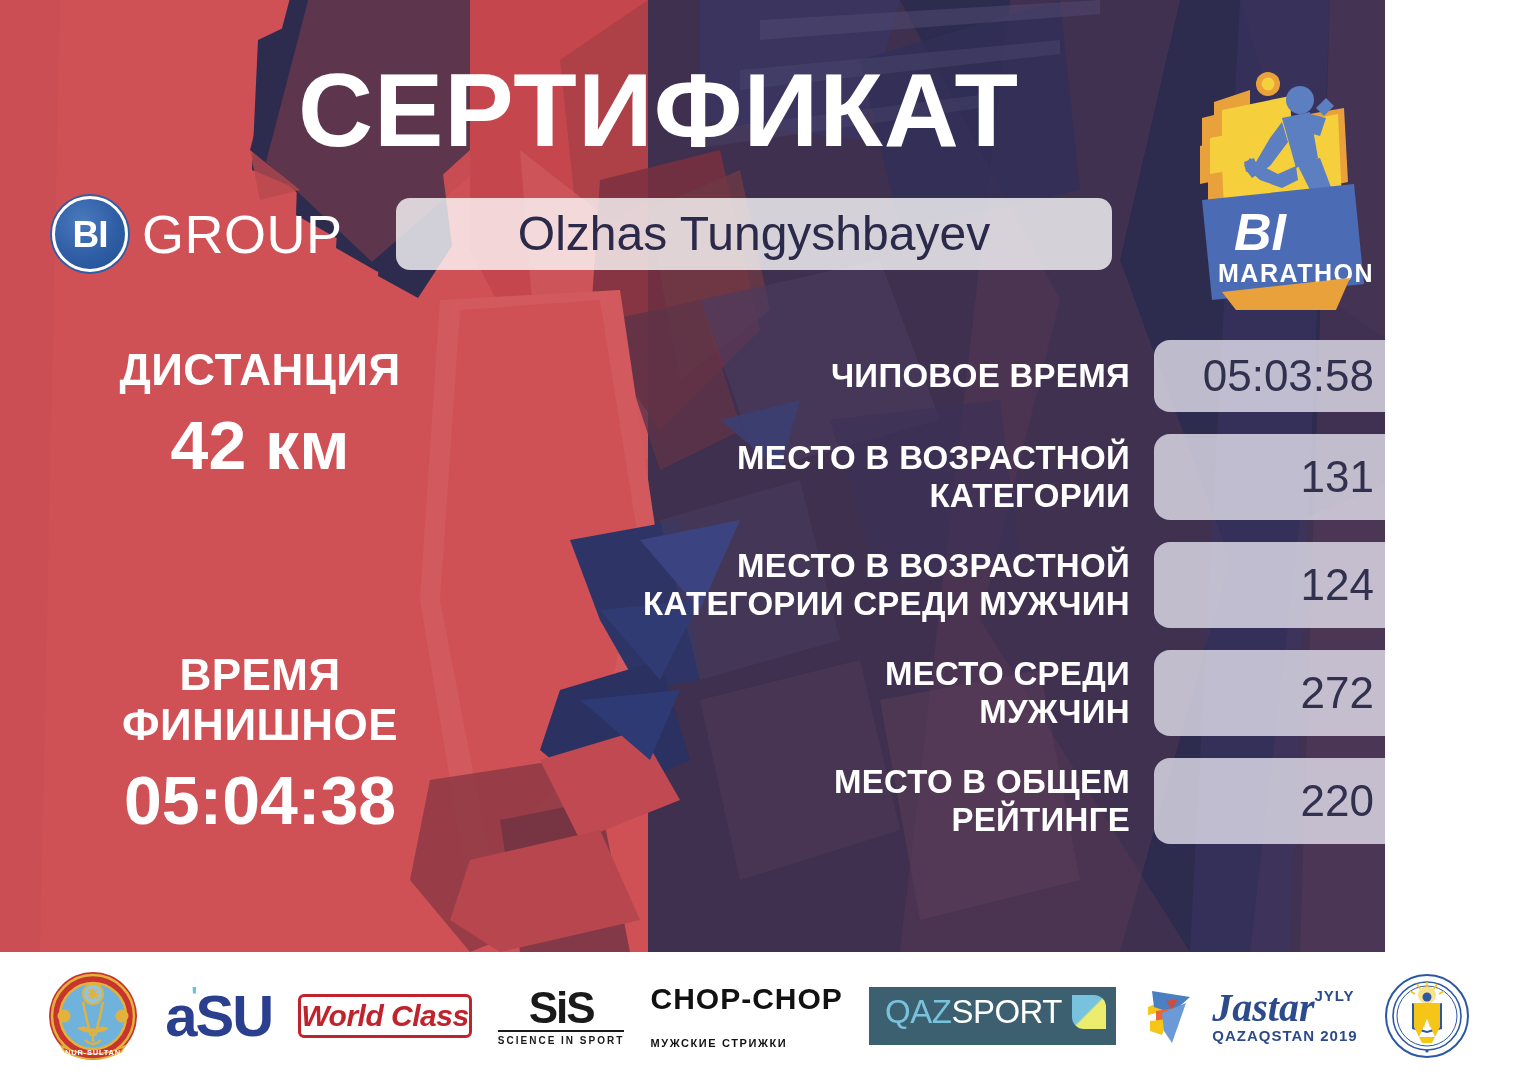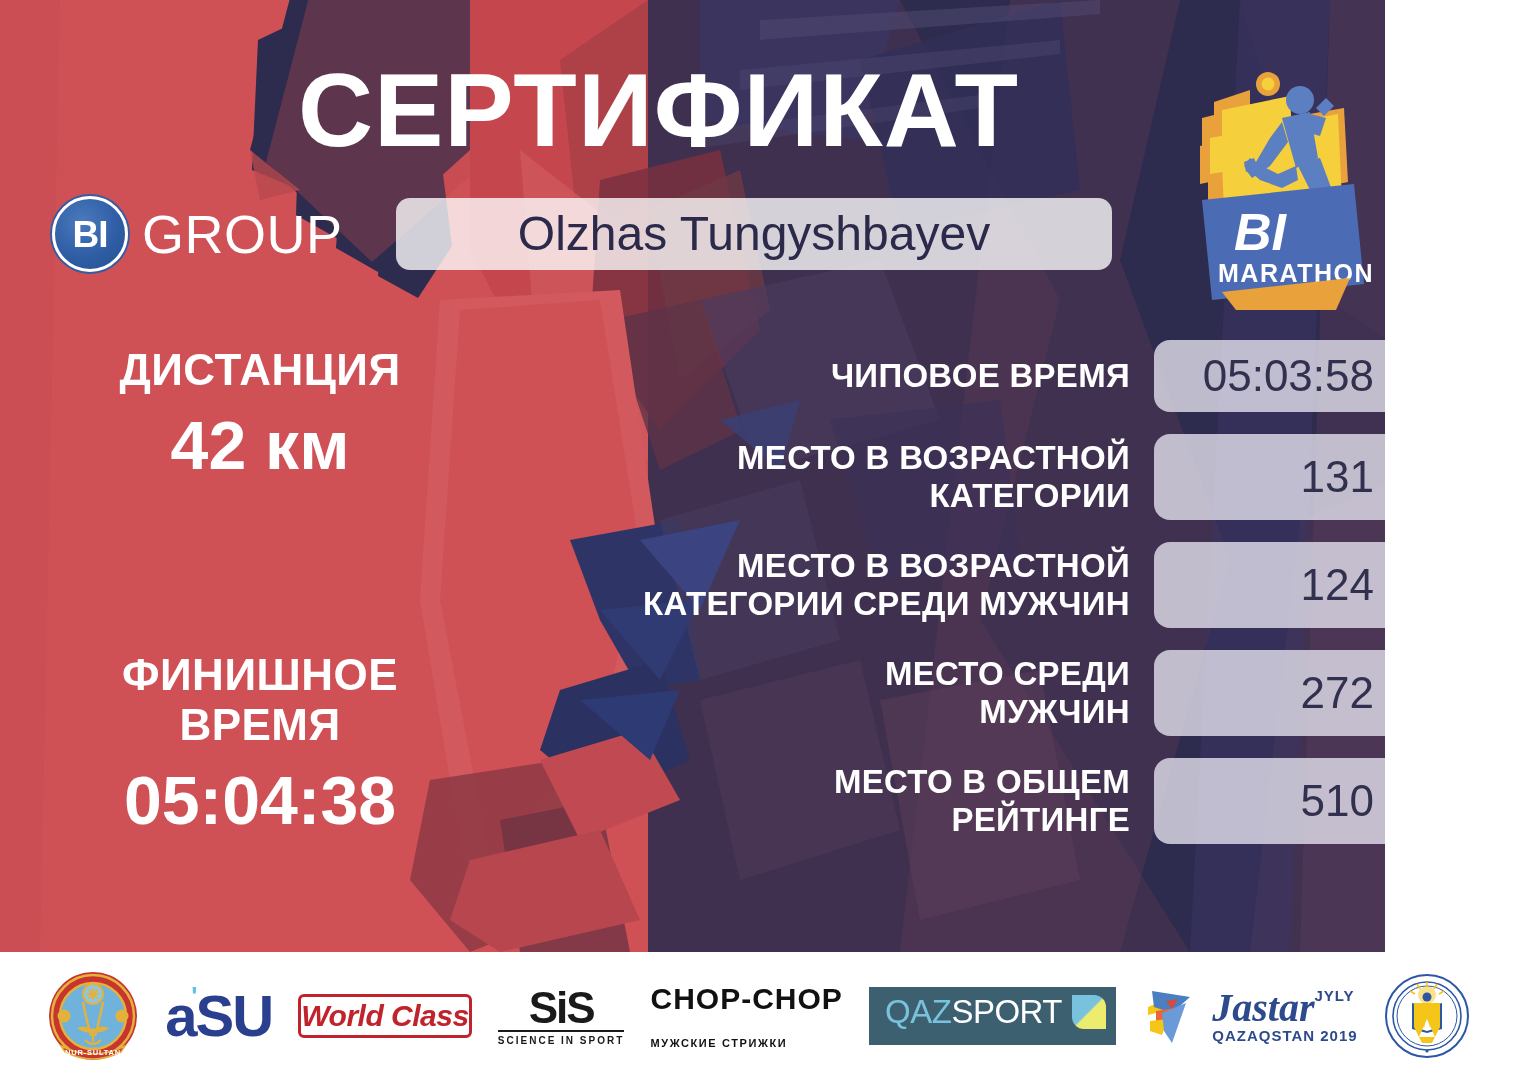--- a/index.html
+++ b/index.html
@@ -303,22 +303,22 @@
         <path d="M44 230 L172 216 L158 248 L58 248 Z" fill="#e9a13b"></path>
       </svg>
     </div>
 
     <div class="left-block" id="distance-block">
       <div class="left-label">ДИСТАНЦИЯ</div>
       <div class="left-value">42 км</div>
     </div>
 
     <div class="left-block" id="finish-block">
+      <div class="left-label">ВРЕМЯ</div>
       <div class="left-label">ФИНИШНОЕ</div>
-      <div class="left-label">ВРЕМЯ</div>
       <div class="left-value">05:04:38</div>
     </div>
 
     <div id="stats">
 
       <div class="stat-row">
         <div class="stat-label">
           <div>ЧИПОВОЕ ВРЕМЯ</div>
         </div>
         <div class="stat-pill">
@@ -355,21 +355,21 @@
           <span>272</span>
         </div>
       </div>
 
       <div class="stat-row tall">
         <div class="stat-label">
           <div>МЕСТО В ОБЩЕМ</div>
           <div>РЕЙТИНГЕ</div>
         </div>
         <div class="stat-pill">
-          <span>510</span>
+          <span>220</span>
         </div>
       </div>
 
     </div>
   </div>
 
   <div id="footer">
 
     <div class="sponsor">
       <svg width="92" height="92" viewBox="0 0 92 92">

